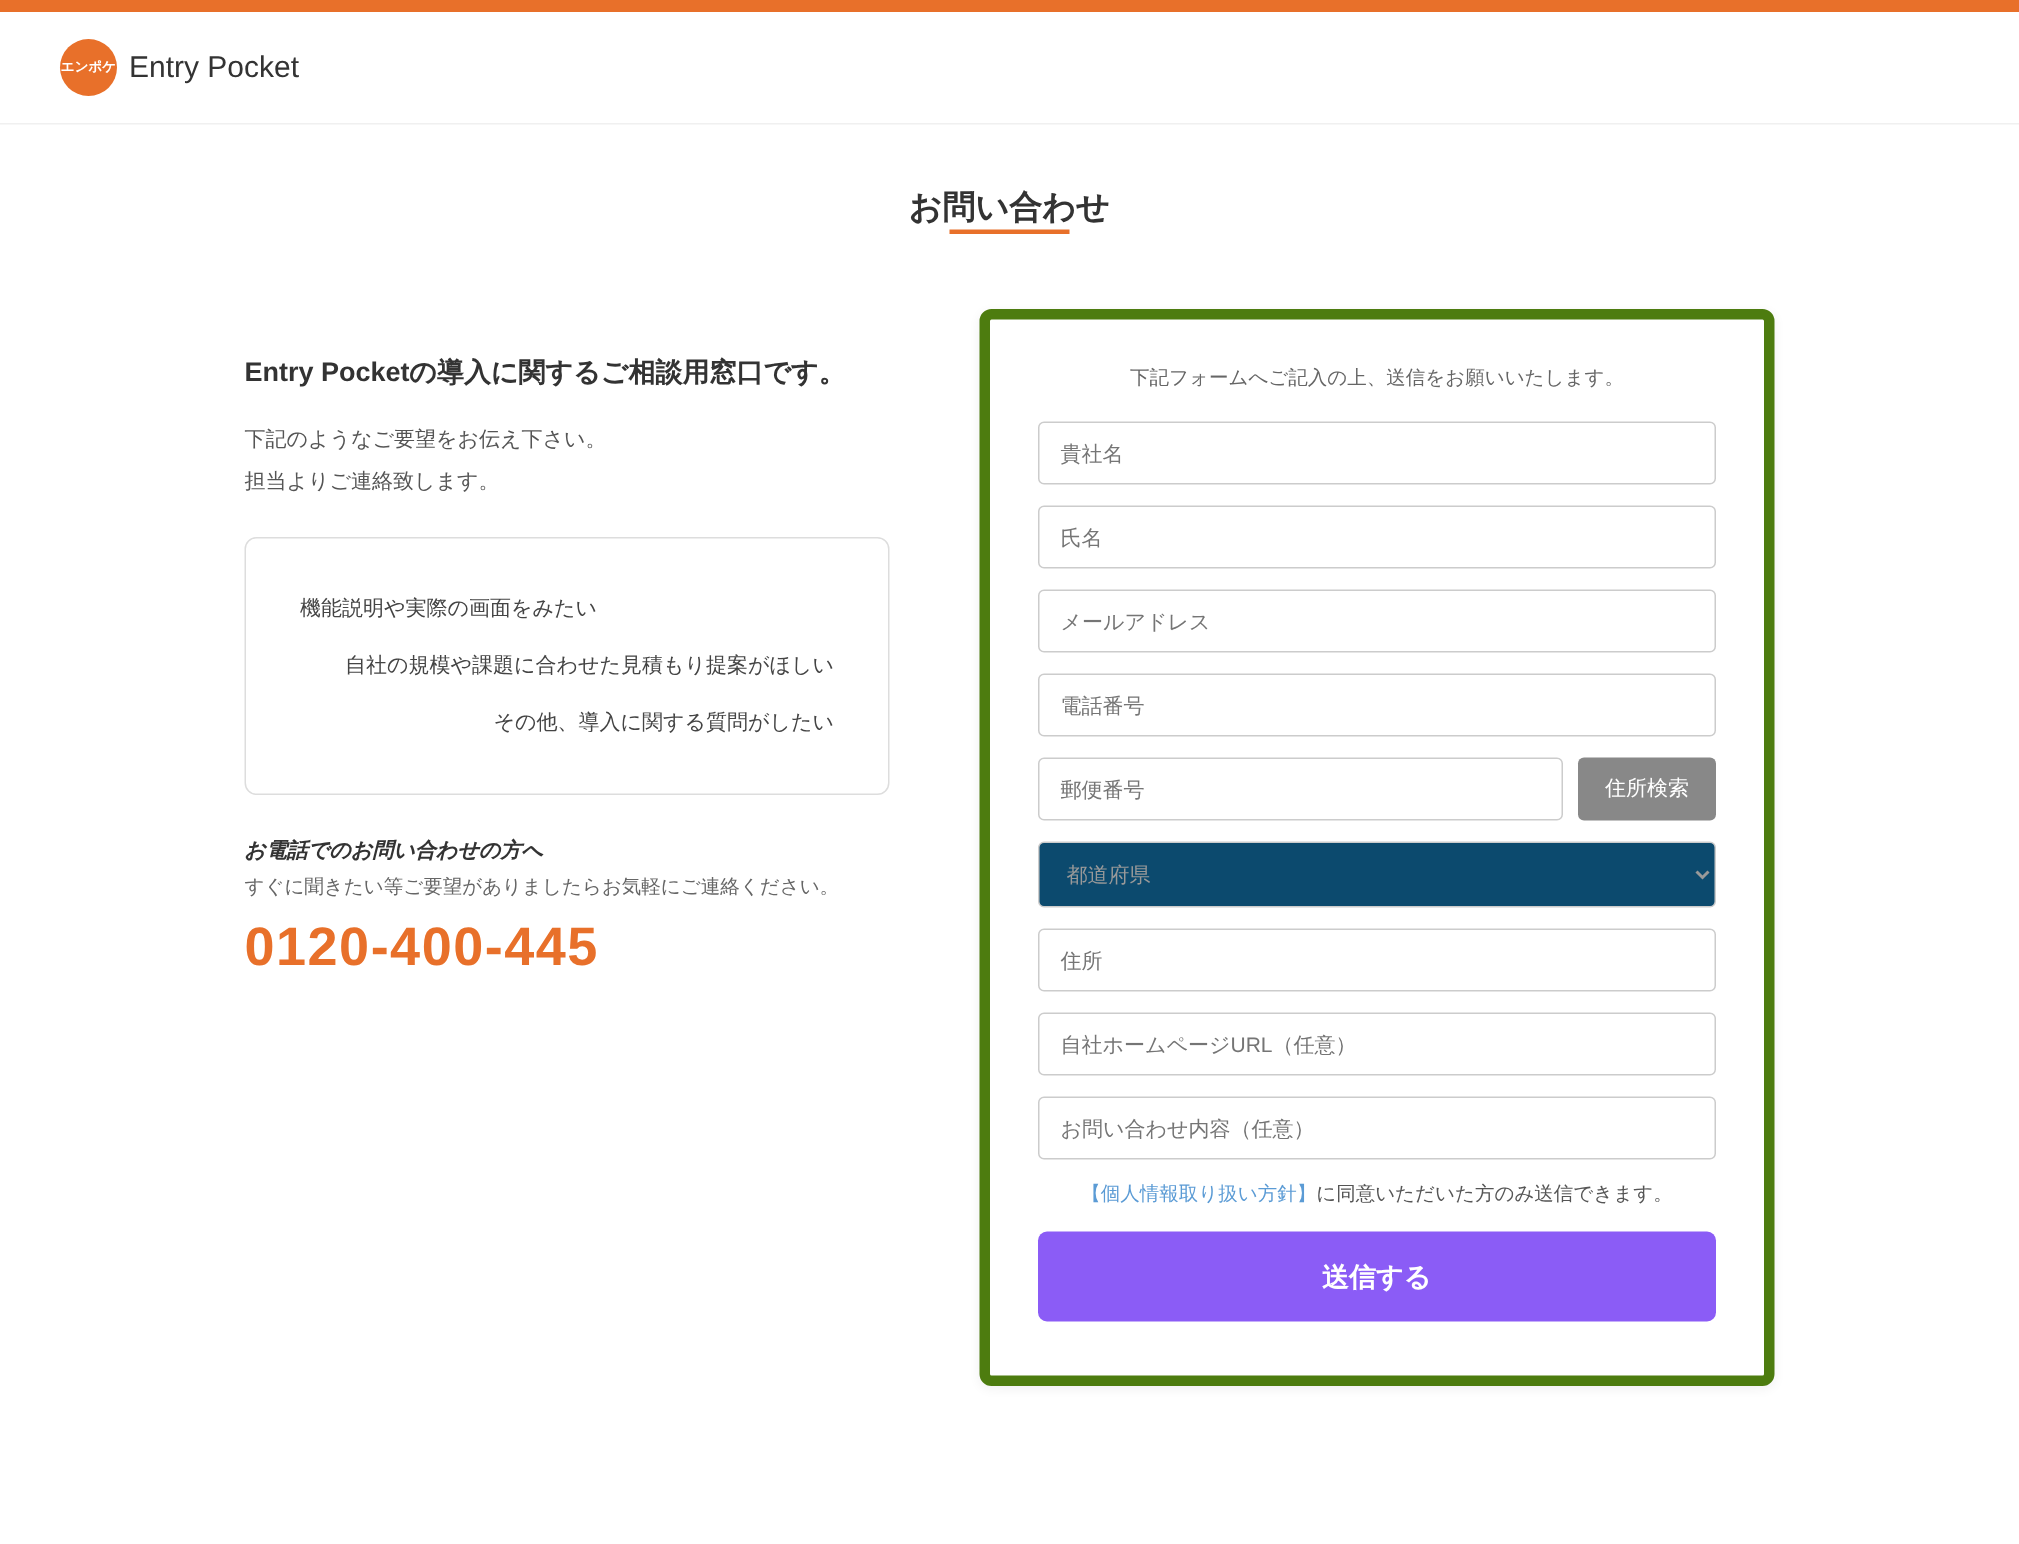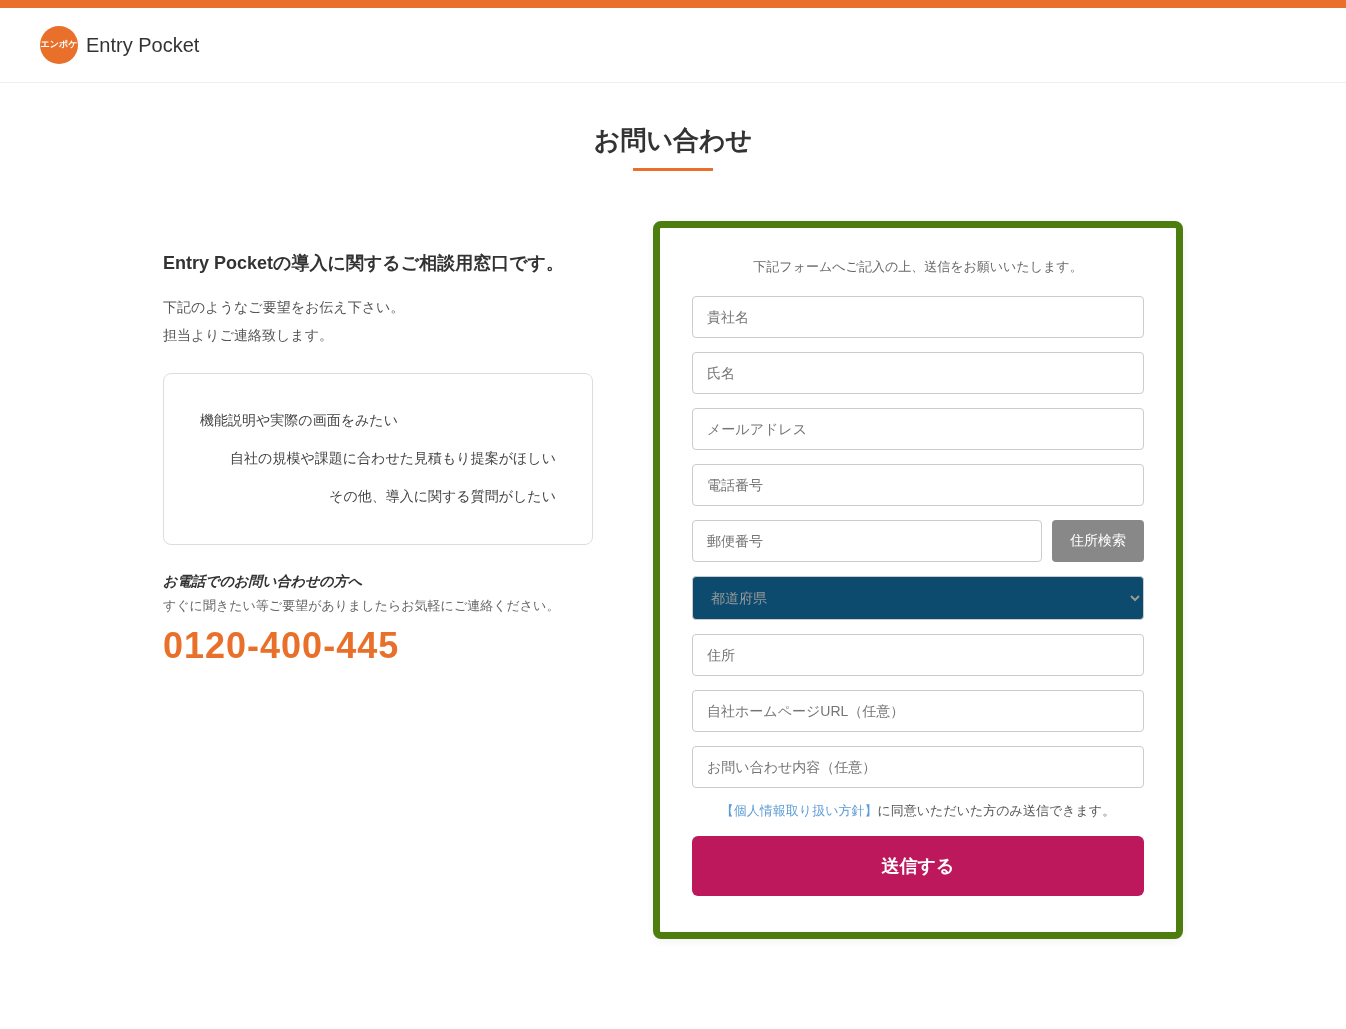--- a/index.html
+++ b/index.html
@@ -56,24 +56,23 @@
       font-weight: 400;
     }
 
     
     .page-title-area {
       text-align: center;
       padding: 40px 0 20px;
     }
 
     .page-title-area h1 {
-      font-size: 26px;
-      font-weight: bold;
-      color: #333;
-      margin-bottom: 10px;
+      font-size: 22px;
+      font-weight: bold;
+      color: #333;
     }
 
     .title-underline {
       width: 80px;
       height: 3px;
       background: #E8702A;
       margin: 0 auto;
     }
 
     
@@ -232,21 +231,21 @@
     }
 
     .privacy-link {
       color: #5B9BD5;
       text-decoration: none;
     }
 
     .submit-btn {
       width: 100%;
       padding: 18px;
-      background: #be185d;
+      background: #8b5cf6;
       color: #fff;
       border: none;
       border-radius: 6px;
       font-size: 18px;
       font-weight: bold;
       cursor: pointer;
       font-family: inherit;
     }
   </style>
 </head>

